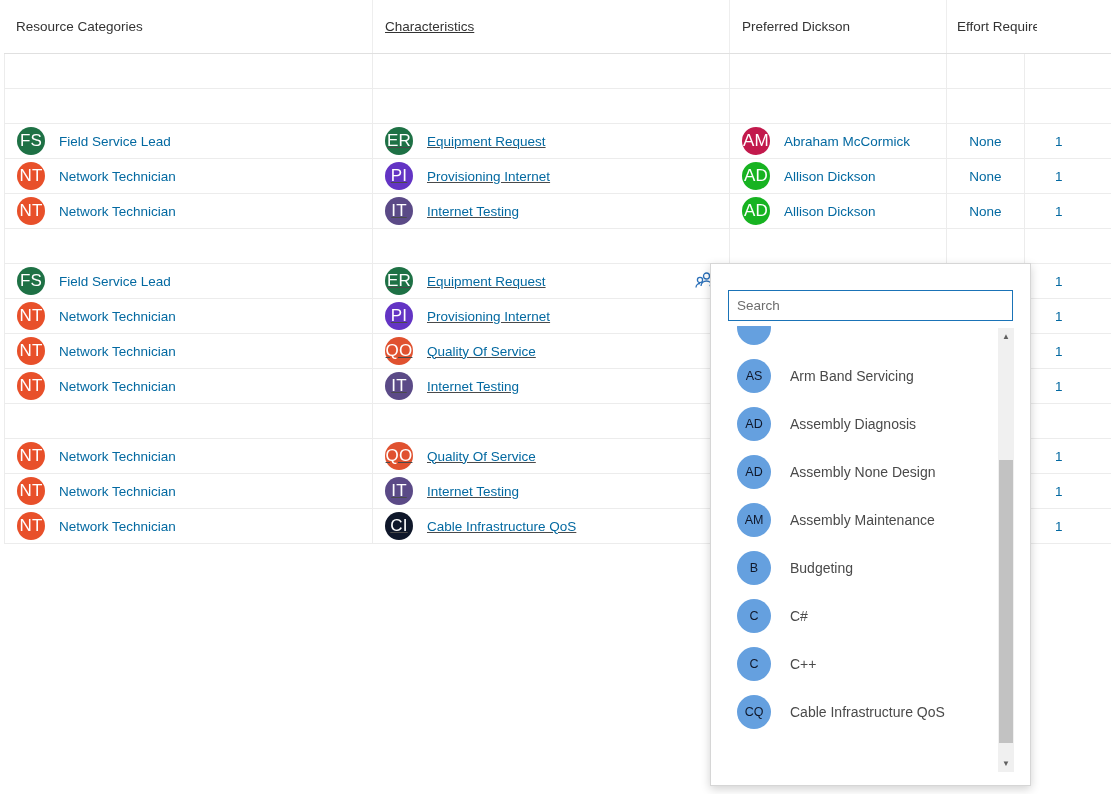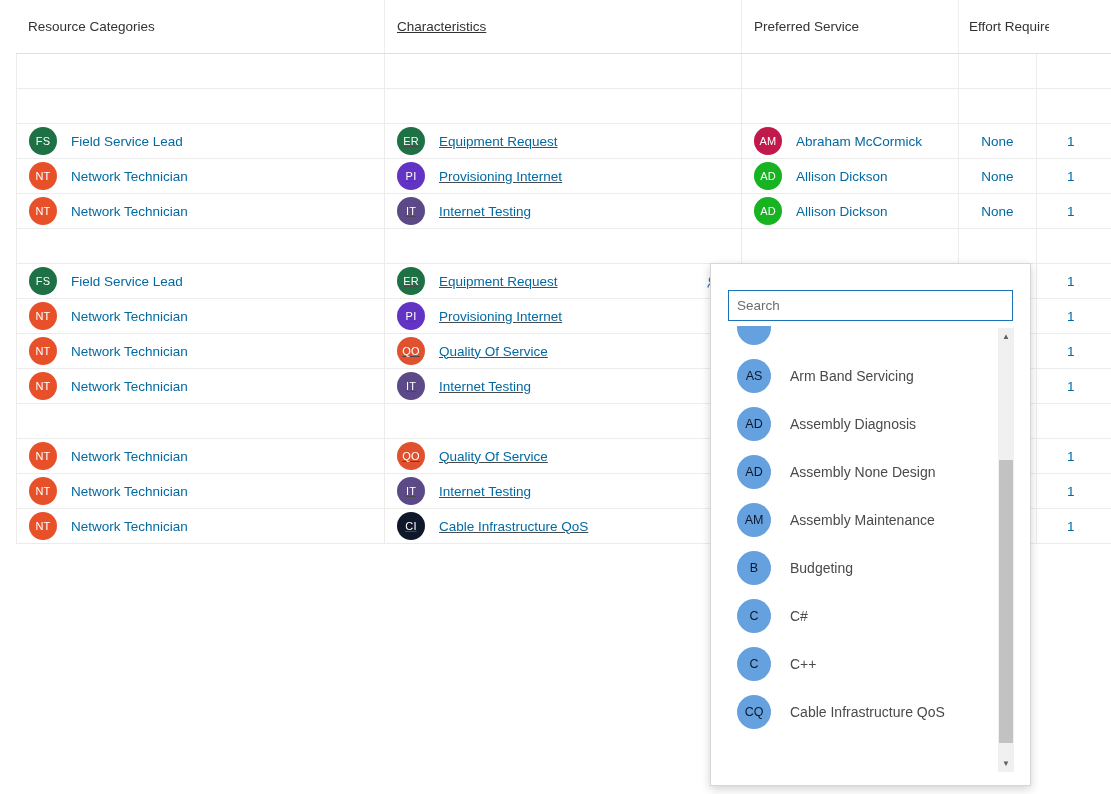--- a/index.html
+++ b/index.html
@@ -6,21 +6,21 @@
   html, body {
     margin: 0; padding: 0;
     width: 1111px; height: 794px;
     background: #ffffff;
     font-family: "Liberation Sans", sans-serif;
     overflow: hidden;
   }
   #app { position: relative; width: 1111px; height: 794px; }
 
   
-  .grid { position: absolute; left: 16px; top: 0; width: 905px; }
+  .grid { position: absolute; left: 4px; top: 0; width: 905px; }
   .grid-row { display: flex; width: 1111px; }
 
   .grid-head { height: 54px; border-bottom: 1px solid #e0e0e0; }
   .grid-head .cell {
     display: flex; align-items: center;
     font-size: 13.5px; color: #333333; font-weight: 400;
     padding-left: 12px;
     border-left: 1px solid #eeeeee;
   }
   .grid-head .cell:first-child { border-left: none; }
@@ -42,21 +42,21 @@
 
   .grid-head .c-sort { justify-content: flex-start; padding-left: 10px; }
   .grid-head .c-eff  { padding-left: 10px; }
 
   .data-row   { height: 35px; border-bottom: 1px solid #ececec; }
   .spacer-row { height: 35px; border-bottom: 1px solid #ececec; }
 
   .avatar {
     width: 28px; height: 28px; border-radius: 50%;
     display: flex; align-items: center; justify-content: center;
-    color: #ffffff; font-size: 11px; letter-spacing: .2px;
+    color: #ffffff; font-size: 17px; letter-spacing: .2px;
     flex: 0 0 auto; margin-right: 14px;
   }
   .cell-label { font-size: 13.5px; color: #0369a1; }
 
   .addperson {
     position: absolute; right: 14px; top: 50%;
     transform: translateY(-50%);
     width: 20px; height: 20px;
     display: flex; align-items: center; justify-content: center;
   }
@@ -124,21 +124,21 @@
 </style>
 </head>
 <body>
 
 <div id="app">
 
   <div class="grid">
     <div class="grid-row grid-head">
       <div class="cell c-cat">Resource Categories</div>
       <div class="cell c-char">Characteristics</div>
-      <div class="cell c-pref">Preferred Service</div>
+      <div class="cell c-pref">Preferred Dickson</div>
       <div class="cell c-eff">Effort Required</div>
     </div>
     <div id="grid-body">
         <div class="grid-row spacer-row">
           <div class="cell c-cat"></div>
           <div class="cell c-char"></div>
           <div class="cell c-pref"></div>
           <div class="cell c-sort"></div>
           <div class="cell c-eff"></div>
         </div>

